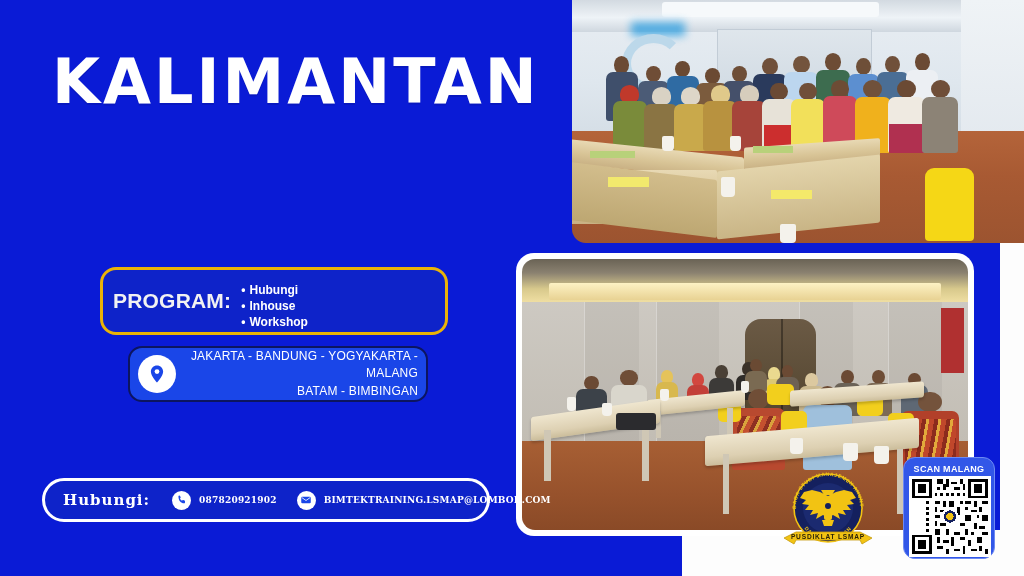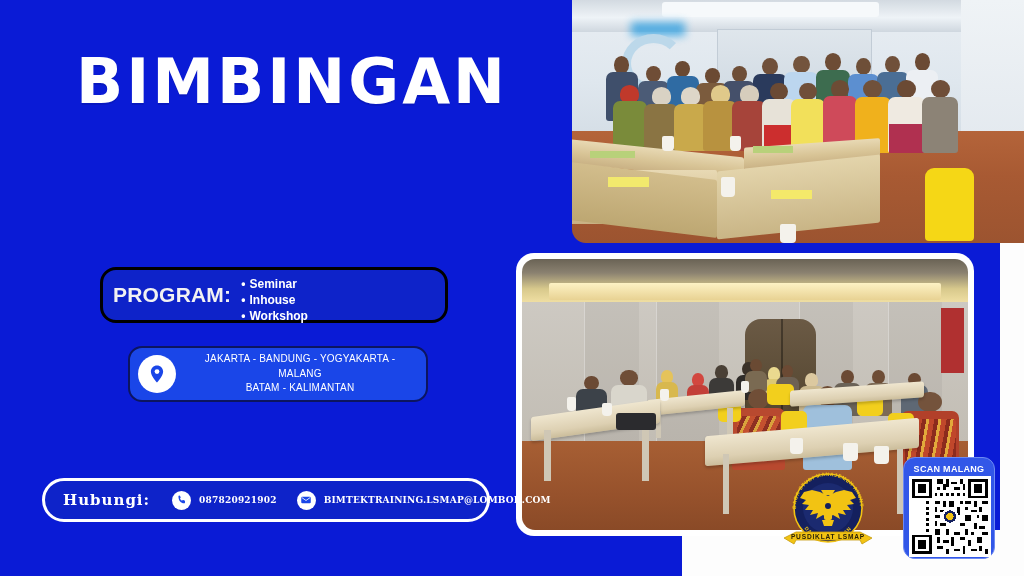--- a/index.html
+++ b/index.html
@@ -78,23 +78,23 @@
     z-index: 12;
     white-space: nowrap;
   }
 
   
   .program-box {
     position: absolute;
     left: 100px;
     top: 267px;
     width: 348px;
-    height: 56px;
+    height: 68px;
     background: #0e23c9;
-    border: 3px solid #000000;
+    border: 3px solid #eab308;
     border-radius: 16px;
     display: flex;
     align-items: center;
     padding: 4px 10px;
     box-sizing: border-box;
   }
   .program-label {
     color: #f2f2f2;
     font-size: 21px;
     font-weight: bold;
@@ -143,23 +143,23 @@
     border-radius: 50%;
     background: #ffffff;
     display: flex;
     align-items: center;
     justify-content: center;
     flex: 0 0 auto;
     margin-right: 6px;
   }
   .loc-lines {
     flex: 1;
-    text-align: center;
+    text-align: right;
     color: #ffffff;
-    font-size: 10px;
+    font-size: 12px;
     line-height: 1.45;
     letter-spacing: 0.2px;
   }
 
   
   .contact-bar {
     position: absolute;
     left: 42px;
     top: 478px;
     width: 448px;
@@ -618,44 +618,44 @@
         <div class="cup" style="left:49%;top:45%;width:2%;height:4.5%;"></div>
         <div class="cup" style="left:60%;top:66%;width:3%;height:6%;"></div>
         <div class="cup" style="left:72%;top:68%;width:3.4%;height:6.5%;"></div>
         <div class="cup" style="left:79%;top:69%;width:3.4%;height:6.5%;"></div>
         <div style="position:absolute;left:21%;top:57%;width:9%;height:6%;background:#2b2b2e;border-radius:3px;"></div>
       </div>
     </div>
   </div>
 
   <div class="title-block">
-    <div class="title-line title-line-1">BIMBINGAN</div>
+    <div class="title-line title-line-1">KALIMANTAN</div>
   </div>
 
   <div class="program-box">
     <div class="program-label">PROGRAM:</div>
     <div class="program-cols">
       <div class="program-col">
-        <div class="program-item"><span class="dot">•</span><span>Seminar</span></div>
+        <div class="program-item"><span class="dot">•</span><span>Hubungi</span></div>
         <div class="program-item"><span class="dot">•</span><span>Inhouse</span></div>
         <div class="program-item"><span class="dot">•</span><span>Workshop</span></div>
       </div>
     </div>
   </div>
 
   <div class="loc-box">
     <div class="pin-circle">
       <svg width="22" height="22" viewBox="0 0 24 24" aria-hidden="true">
         <path d="M12 2.6c-3.7 0-6.7 3-6.7 6.7 0 4.9 6.7 12.1 6.7 12.1s6.7-7.2 6.7-12.1c0-3.7-3-6.7-6.7-6.7z" fill="#1a46e8"></path>
         <circle cx="12" cy="9.3" r="2.6" fill="#ffffff"></circle>
       </svg>
     </div>
     <div class="loc-lines">
       <div>JAKARTA - BANDUNG - YOGYAKARTA - MALANG</div>
-      <div>BATAM - KALIMANTAN</div>
+      <div>BATAM - BIMBINGAN</div>
     </div>
   </div>
 
   <div class="contact-bar">
     <div class="hubungi">Hubungi:</div>
     <div class="contact-item">
       <span class="contact-icon">
         <svg width="12" height="12" viewBox="0 0 24 24" aria-hidden="true">
           <path d="M6.6 3.2c.7 0 1.3.4 1.6 1l1 2.3c.3.7.1 1.5-.5 1.9l-1 .8c.9 1.9 2.4 3.4 4.3 4.3l.8-1c.5-.6 1.3-.8 1.9-.5l2.3 1c.6.3 1 .9 1 1.6v2.2c0 1-.8 1.8-1.8 1.8C9.9 18.6 5.4 14.1 4.8 5C4.8 4 5.6 3.2 6.6 3.2z" fill="#1a46e8"></path>
         </svg>

